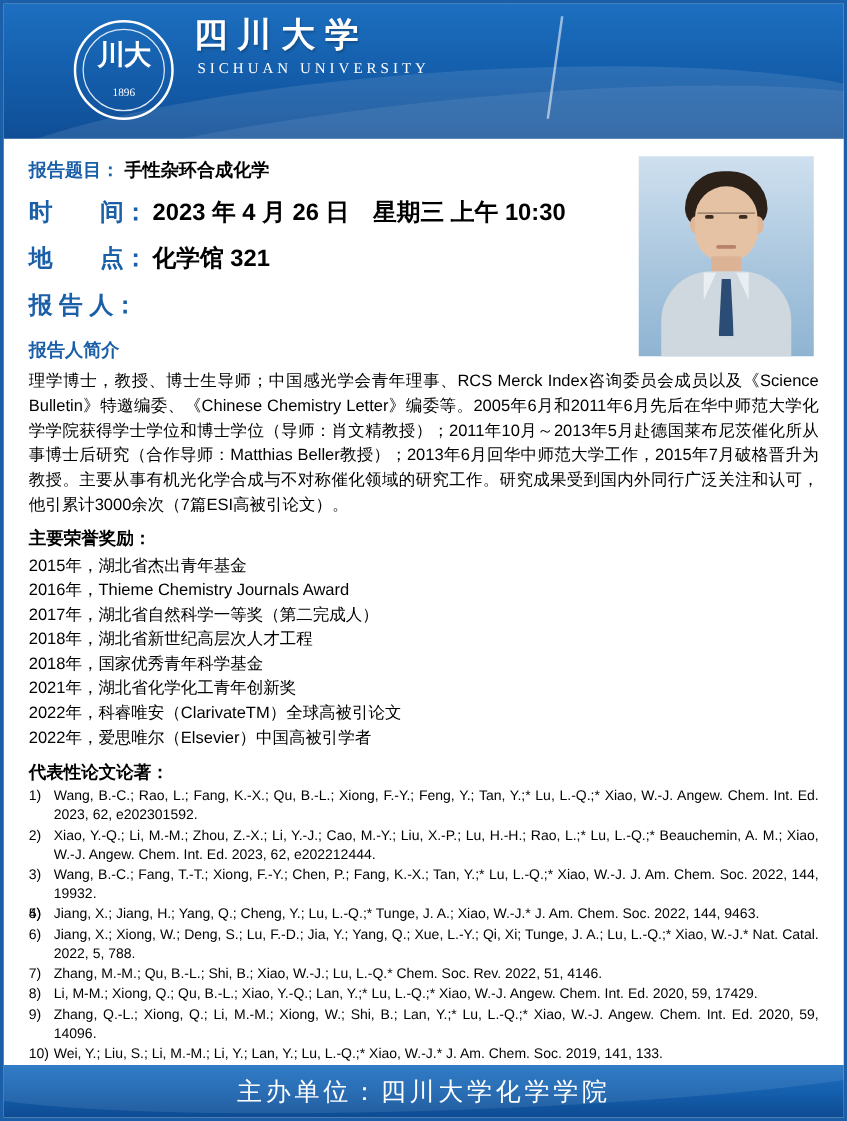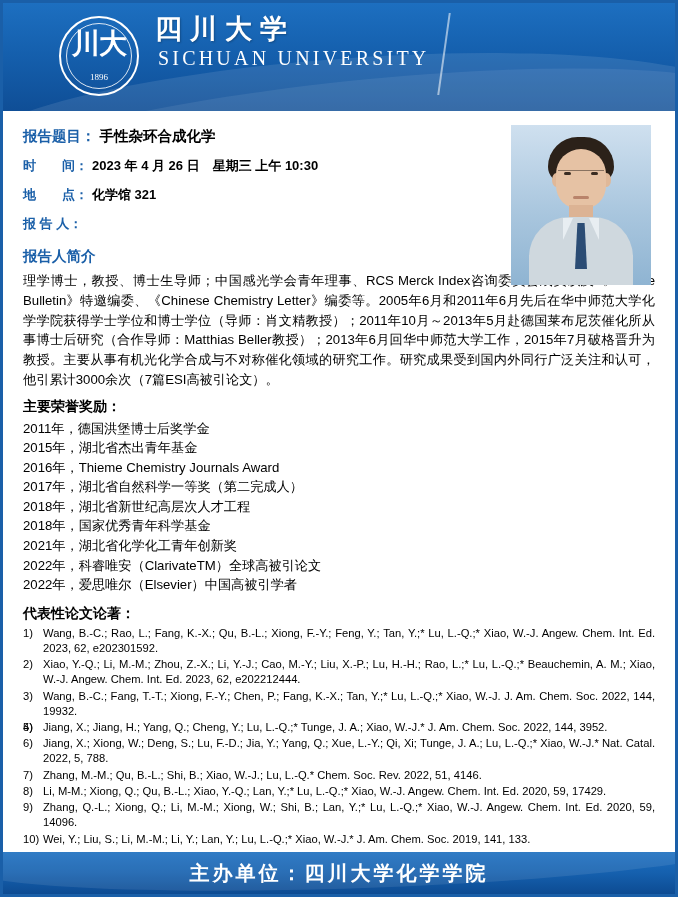--- a/index.html
+++ b/index.html
@@ -69,21 +69,21 @@
     border-radius: 50%;
     border: 1px solid rgba(255,255,255,0.85);
     display: flex;
     align-items: center;
     justify-content: center;
     flex-direction: column;
     color: #fff;
   }
   .seal .glyph {
     font-family: "DejaVu Serif", serif;
-    font-size: 28px;
+    font-size: 22px;
     line-height: 1;
     font-weight: bold;
     letter-spacing: -1px;
   }
   .seal .year {
     font-family: "Liberation Serif", serif;
     font-size: 9px;
     margin-top: 14px;
   }
   .univ-block {
@@ -95,21 +95,21 @@
   .univ-cn {
     font-family: "DejaVu Serif", serif;
     font-size: 27px;
     font-weight: bold;
     letter-spacing: 8px;
     line-height: 1.05;
     text-shadow: 1px 1px 2px rgba(0,0,0,0.25);
   }
   .univ-en {
     font-family: "Liberation Serif", serif;
-    font-size: 20px;
+    font-size: 12px;
     letter-spacing: 3.2px;
     margin-top: 4px;
     margin-left: 3px;
   }
   .header-sep {
     position: absolute;
     left: 440px;
     top: 10px;
     width: 2px;
     height: 82px;
@@ -257,21 +257,21 @@
     white-space: pre;
     flex: 0 0 auto;
   }
   .field-value {
     color: #000;
     font-weight: bold;
     margin-left: 4px;
   }
   .field-row.big .field-label,
   .field-row.big .field-value {
-    font-size: 13px;
+    font-size: 19px;
   }
 
   .section-head {
     color: #1a5fa8;
     font-weight: bold;
     font-size: 14.5px;
     margin: 14px 0 5px 0;
   }
   .bio {
     font-size: 13.2px;
@@ -343,21 +343,21 @@
     height: 70px;
     border-radius: 50%;
     background: rgba(255,255,255,0.09);
     transform: rotate(-2deg);
   }
   .footer-text {
     position: relative;
     color: #fff;
     font-family: "DejaVu Serif", serif;
     font-size: 20px;
-    font-weight: bold;
+    font-weight: normal;
     letter-spacing: 3px;
   }
 </style>
 </head>
 <body>
 
 <div class="poster">
 
   <div class="header">
     <div class="swoosh"></div>
@@ -412,21 +412,20 @@
       <div class="field-row big">
         <span class="field-label">报 告 人：</span>
       </div>
     </div>
 
     <div class="section-head">报告人简介</div>
     <p class="bio">理学博士，教授、博士生导师；中国感光学会青年理事、RCS Merck Index咨询委员会成员以及《Science Bulletin》特邀编委、《Chinese Chemistry Letter》编委等。2005年6月和2011年6月先后在华中师范大学化学学院获得学士学位和博士学位（导师：肖文精教授）；2011年10月～2013年5月赴德国莱布尼茨催化所从事博士后研究（合作导师：Matthias Beller教授）；2013年6月回华中师范大学工作，2015年7月破格晋升为教授。主要从事有机光化学合成与不对称催化领域的研究工作。研究成果受到国内外同行广泛关注和认可，他引累计3000余次（7篇ESI高被引论文）。</p>
 
     <div class="awards-head">主要荣誉奖励：</div>
     <ul class="awards">
-      <li>2011年，德国洪堡博士后奖学金</li>
       <li>2015年，湖北省杰出青年基金</li>
       <li>2016年，Thieme Chemistry Journals Award</li>
       <li>2017年，湖北省自然科学一等奖（第二完成人）</li>
       <li>2018年，湖北省新世纪高层次人才工程</li>
       <li>2018年，国家优秀青年科学基金</li>
       <li>2021年，湖北省化学化工青年创新奖</li>
       <li>2022年，科睿唯安（ClarivateTM）全球高被引论文</li>
       <li>2022年，爱思唯尔（Elsevier）中国高被引学者</li>
     </ul>
 
@@ -442,21 +441,21 @@
       </li>
       <li>
         <span class="num">3)</span>
         <span>Wang, B.-C.; Fang, T.-T.; Xiong, F.-Y.; Chen, P.; Fang, K.-X.; Tan, Y.;* Lu, L.-Q.;* Xiao, W.-J. J. Am. Chem. Soc. 2022, 144, 19932.</span>
       </li>
       <li>
         <span class="num">4)</span>
       </li>
       <li>
         <span class="num">5)</span>
-        <span>Jiang, X.; Jiang, H.; Yang, Q.; Cheng, Y.; Lu, L.-Q.;* Tunge, J. A.; Xiao, W.-J.* J. Am. Chem. Soc. 2022, 144, 3952.</span>
+        <span>Jiang, X.; Jiang, H.; Yang, Q.; Cheng, Y.; Lu, L.-Q.;* Tunge, J. A.; Xiao, W.-J.* J. Am. Chem. Soc. 2022, 144, 9463.</span>
       </li>
       <li>
         <span class="num">6)</span>
         <span>Jiang, X.; Xiong, W.; Deng, S.; Lu, F.-D.; Jia, Y.; Yang, Q.; Xue, L.-Y.; Qi, Xi; Tunge, J. A.; Lu, L.-Q.;* Xiao, W.-J.* Nat. Catal. 2022, 5, 788.</span>
       </li>
       <li>
         <span class="num">7)</span>
         <span>Zhang, M.-M.; Qu, B.-L.; Shi, B.; Xiao, W.-J.; Lu, L.-Q.* Chem. Soc. Rev. 2022, 51, 4146.</span>
       </li>
       <li>

